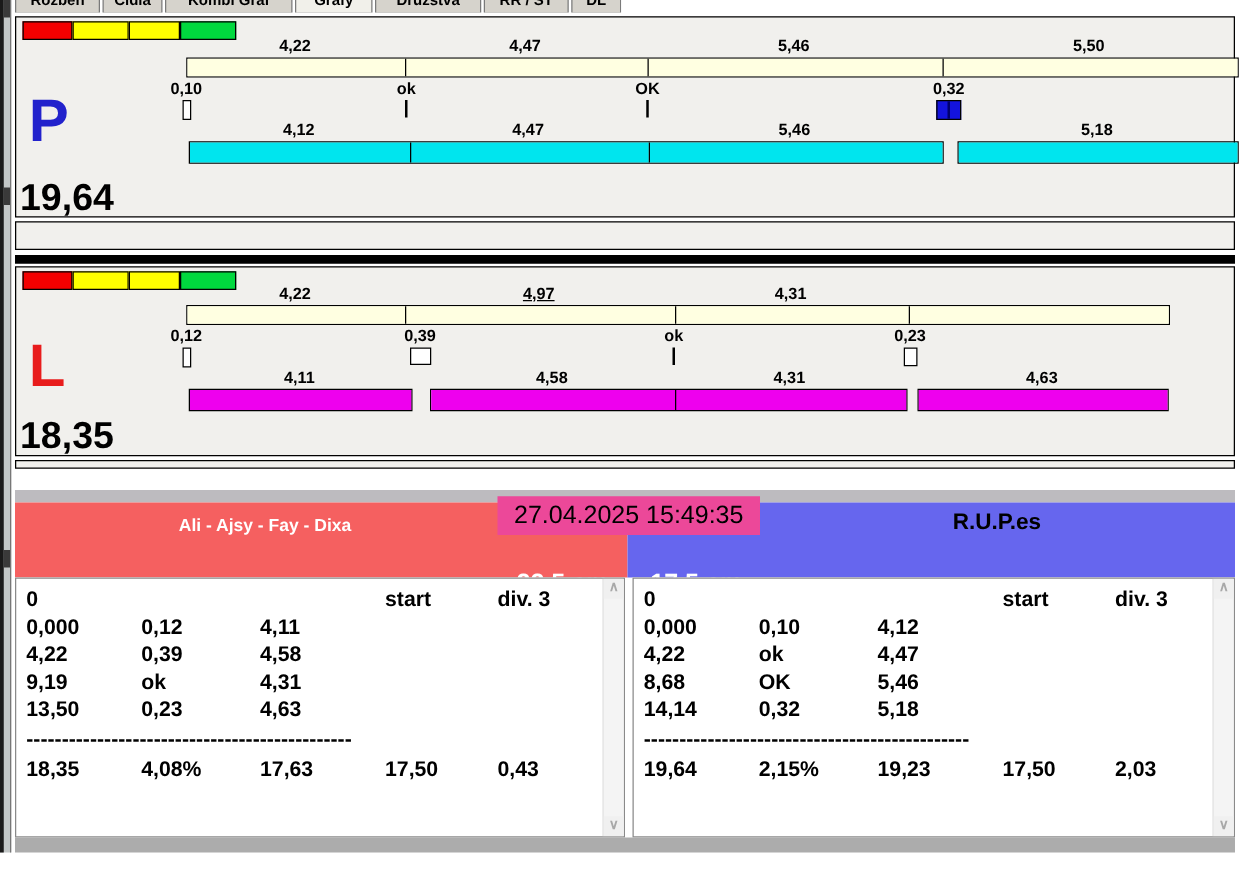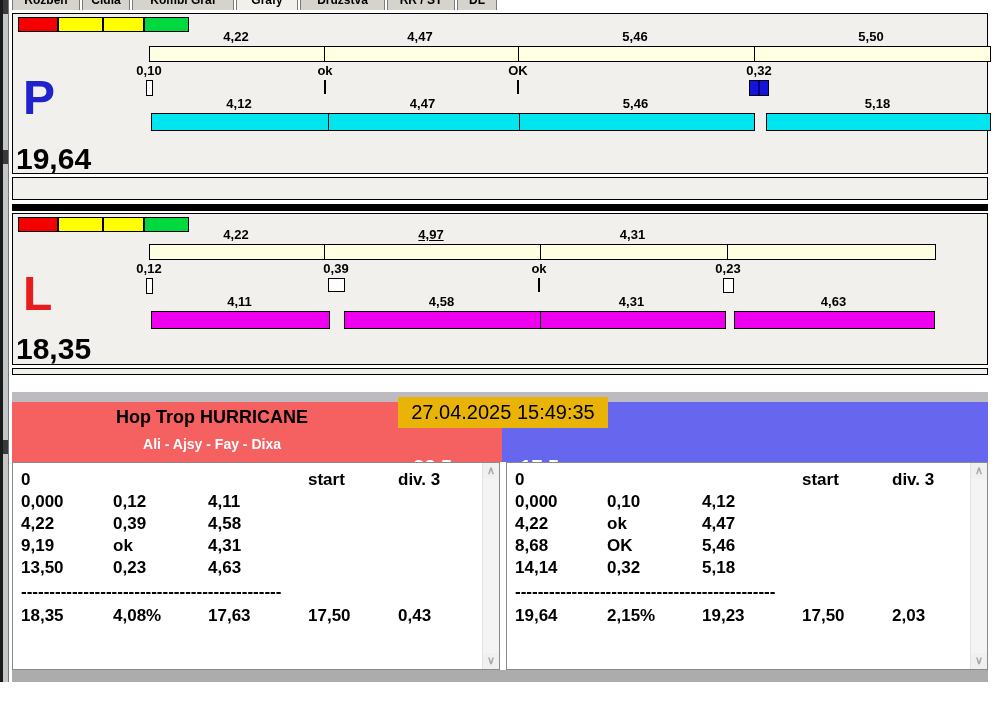--- a/index.html
+++ b/index.html
@@ -54,21 +54,21 @@
   .m-tick{position:absolute;width:2px;height:14px;background:#000}
 
   .letter{position:absolute;left:10px;font-size:48px;line-height:48px}
   .total{position:absolute;left:3px;font-size:30px;line-height:30px;color:#000}
 
   
   .thead{position:absolute;top:402px;height:60px}
   .t-title{font-size:18px;line-height:18px;text-align:center;margin-top:6px;color:#000}
   .t-sub{font-size:14px;line-height:14px;text-align:center;margin-top:11px;color:#fff}
   .stamp{
-    position:absolute;left:398px;top:397px;width:210px;height:31px;background:#eab308;
+    position:absolute;left:398px;top:397px;width:210px;height:31px;background:#ec4899;
     font-weight:normal;font-size:20px;line-height:31px;text-align:center;
   }
   .size-label{position:absolute;top:456px;width:104px;text-align:center;font-size:20px;color:#fff;height:22px;line-height:22px}
 
   
   .ttable{
     position:absolute;top:462px;height:208px;background:#fff;
     border:1px solid #8a8a8a;box-sizing:border-box;font-size:17px;overflow:hidden;
   }
   .t-inner{padding-top:6px}
@@ -199,24 +199,24 @@
     </div>
     <div class="hbar" style="left: 721px; top: 97px; height: 18px;">
       <div style="width: 199px; background: rgb(238, 0, 238);"></div>
     </div>
   </div>
 
 <div class="spacer-box" style="top:368px;height:7px"></div>
 <div class="gray-band" style="top:392px"></div>
 
 <div class="thead" id="head0" style="left: 12px; width: 490px; background: rgb(245, 96, 96);">
-  <div class="t-title" style="width:400px">Hop Trop HURRICANE</div>
   <div class="t-sub" style="width:400px">Ali - Ajsy - Fay - Dixa</div>
 </div>
 <div class="thead" id="head1" style="left: 502px; width: 486px; background: rgb(102, 102, 238);">
+  <div class="t-title" style="margin-left:105px;width:381px">R.U.P.es</div>
 </div>
 
 <div class="stamp">27.04.2025 15:49:35</div>
 <div class="size-label" style="left:398px">22,5 cm</div>
 <div class="size-label" style="left:505px">17,5 cm</div>
 
 <div class="ttable" id="t0" style="left:12px;width:488px">
     <div class="t-inner">
       <div class="t-row">
         <div>0</div>

